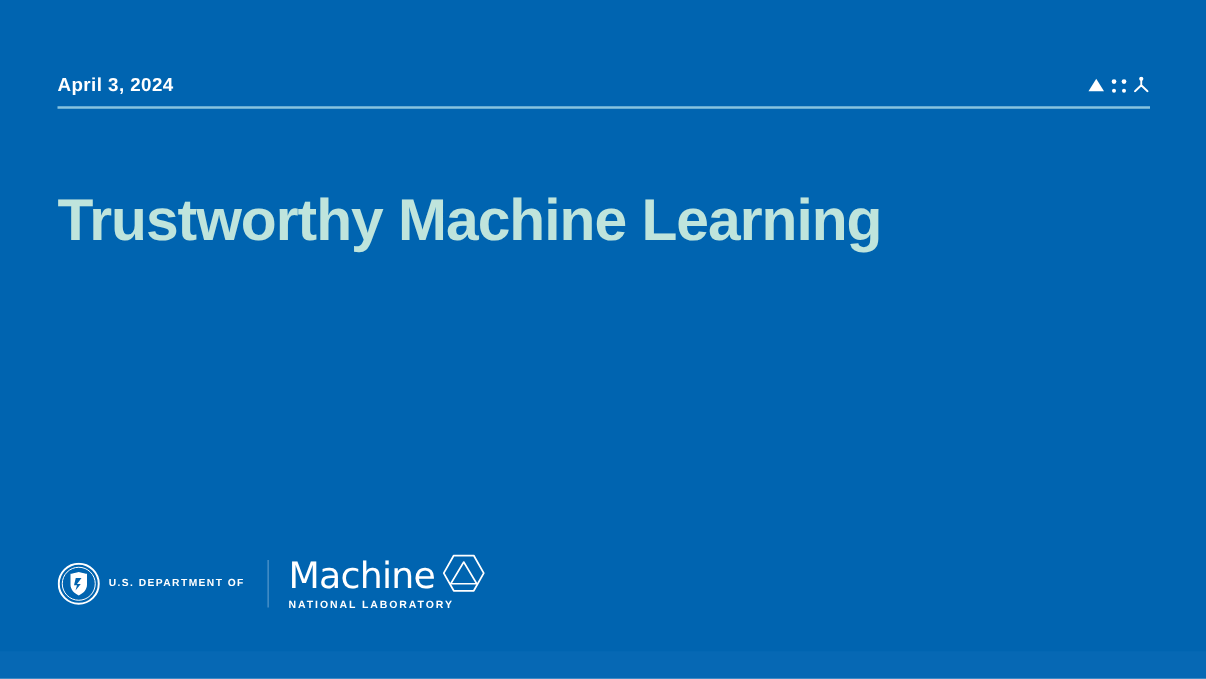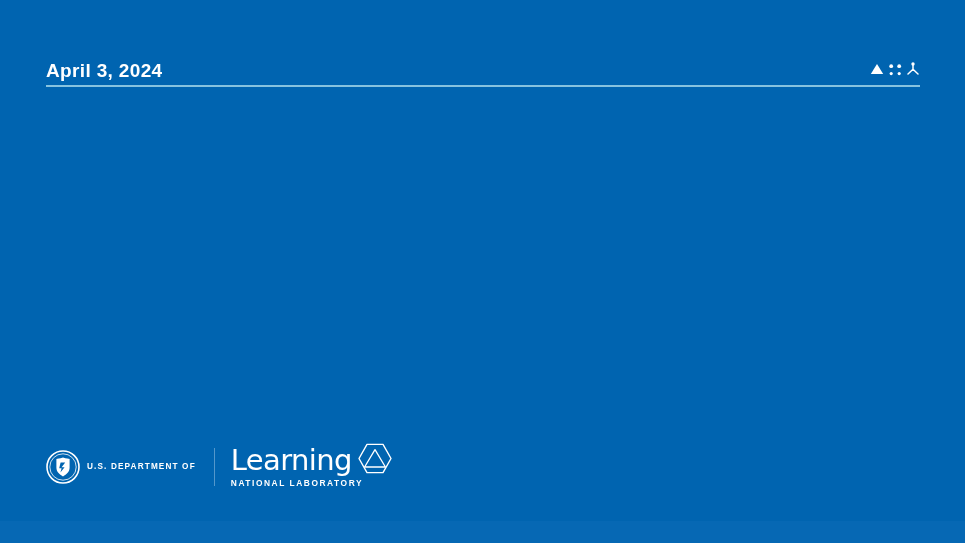--- a/index.html
+++ b/index.html
@@ -22,21 +22,21 @@
     position: absolute;
     left: 46px;
     top: 60px;
     width: 874px;
     height: 30px;
   }
   .header-date {
     position: absolute;
     left: 0;
     top: 0;
-    font-size: 19px;
+    font-size: 15px;
     font-weight: bold;
     color: #ffffff;
     letter-spacing: 0.35px;
     white-space: nowrap;
   }
   .header-rule {
     position: absolute;
     left: 0;
     top: 25px;
     width: 874px;
@@ -211,20 +211,21 @@
           <circle cx="7" cy="2" r="1.7" fill="#ffffff"></circle>
           <path d="M7 2.6 L7 7.2 M7 7.2 L2 12 M7 7.2 L12 12" stroke="#ffffff" stroke-width="1.5" fill="none" stroke-linecap="round"></path>
         </svg>
       </span>
     </div>
 
     <div class="header-rule"></div>
   </div>
 
   <div class="title-block">
+    <h2 class="title-sub">Trustworthy Machine Learning</h2>
   </div>
 
   <div class="footer-logos">
 
     <div class="doe-logo">
       <span class="doe-seal">
         <svg width="34" height="34" viewBox="0 0 34 34">
           <circle cx="17" cy="17" r="16" fill="none" stroke="#ffffff" stroke-width="1.6"></circle>
           <circle cx="17" cy="17" r="13.2" fill="none" stroke="#ffffff" stroke-width="0.8"></circle>
           <path d="M17 7.6 C20.5 8.6 22.6 9 23.6 9 L23.6 17.6 C23.6 21.8 20.6 24.6 17 26.4
@@ -235,21 +236,21 @@
       </span>
       <span class="doe-words">
         <span class="doe-dept">U.S. DEPARTMENT OF</span>
       </span>
     </div>
 
     <div class="logo-divider"></div>
 
     <div class="argonne-logo">
       <div class="argonne-top">
-        <span class="argonne-word">Learning</span>
+        <span class="argonne-word">Machine</span>
         <span class="argonne-hex">
           <svg width="34" height="31" viewBox="0 0 34 31">
             <path d="M9 1.4 L25 1.4 L33 15.5 L25 29.6 L9 29.6 L1 15.5 Z" fill="none" stroke="#ffffff" stroke-width="1.4" stroke-linejoin="round"></path>
             <path d="M17 6.6 L27.4 24 L6.6 24 Z" fill="none" stroke="#ffffff" stroke-width="1.3" stroke-linejoin="round"></path>
           </svg>
         </span>
       </div>
       <span class="argonne-tag">NATIONAL LABORATORY</span>
     </div>
 

